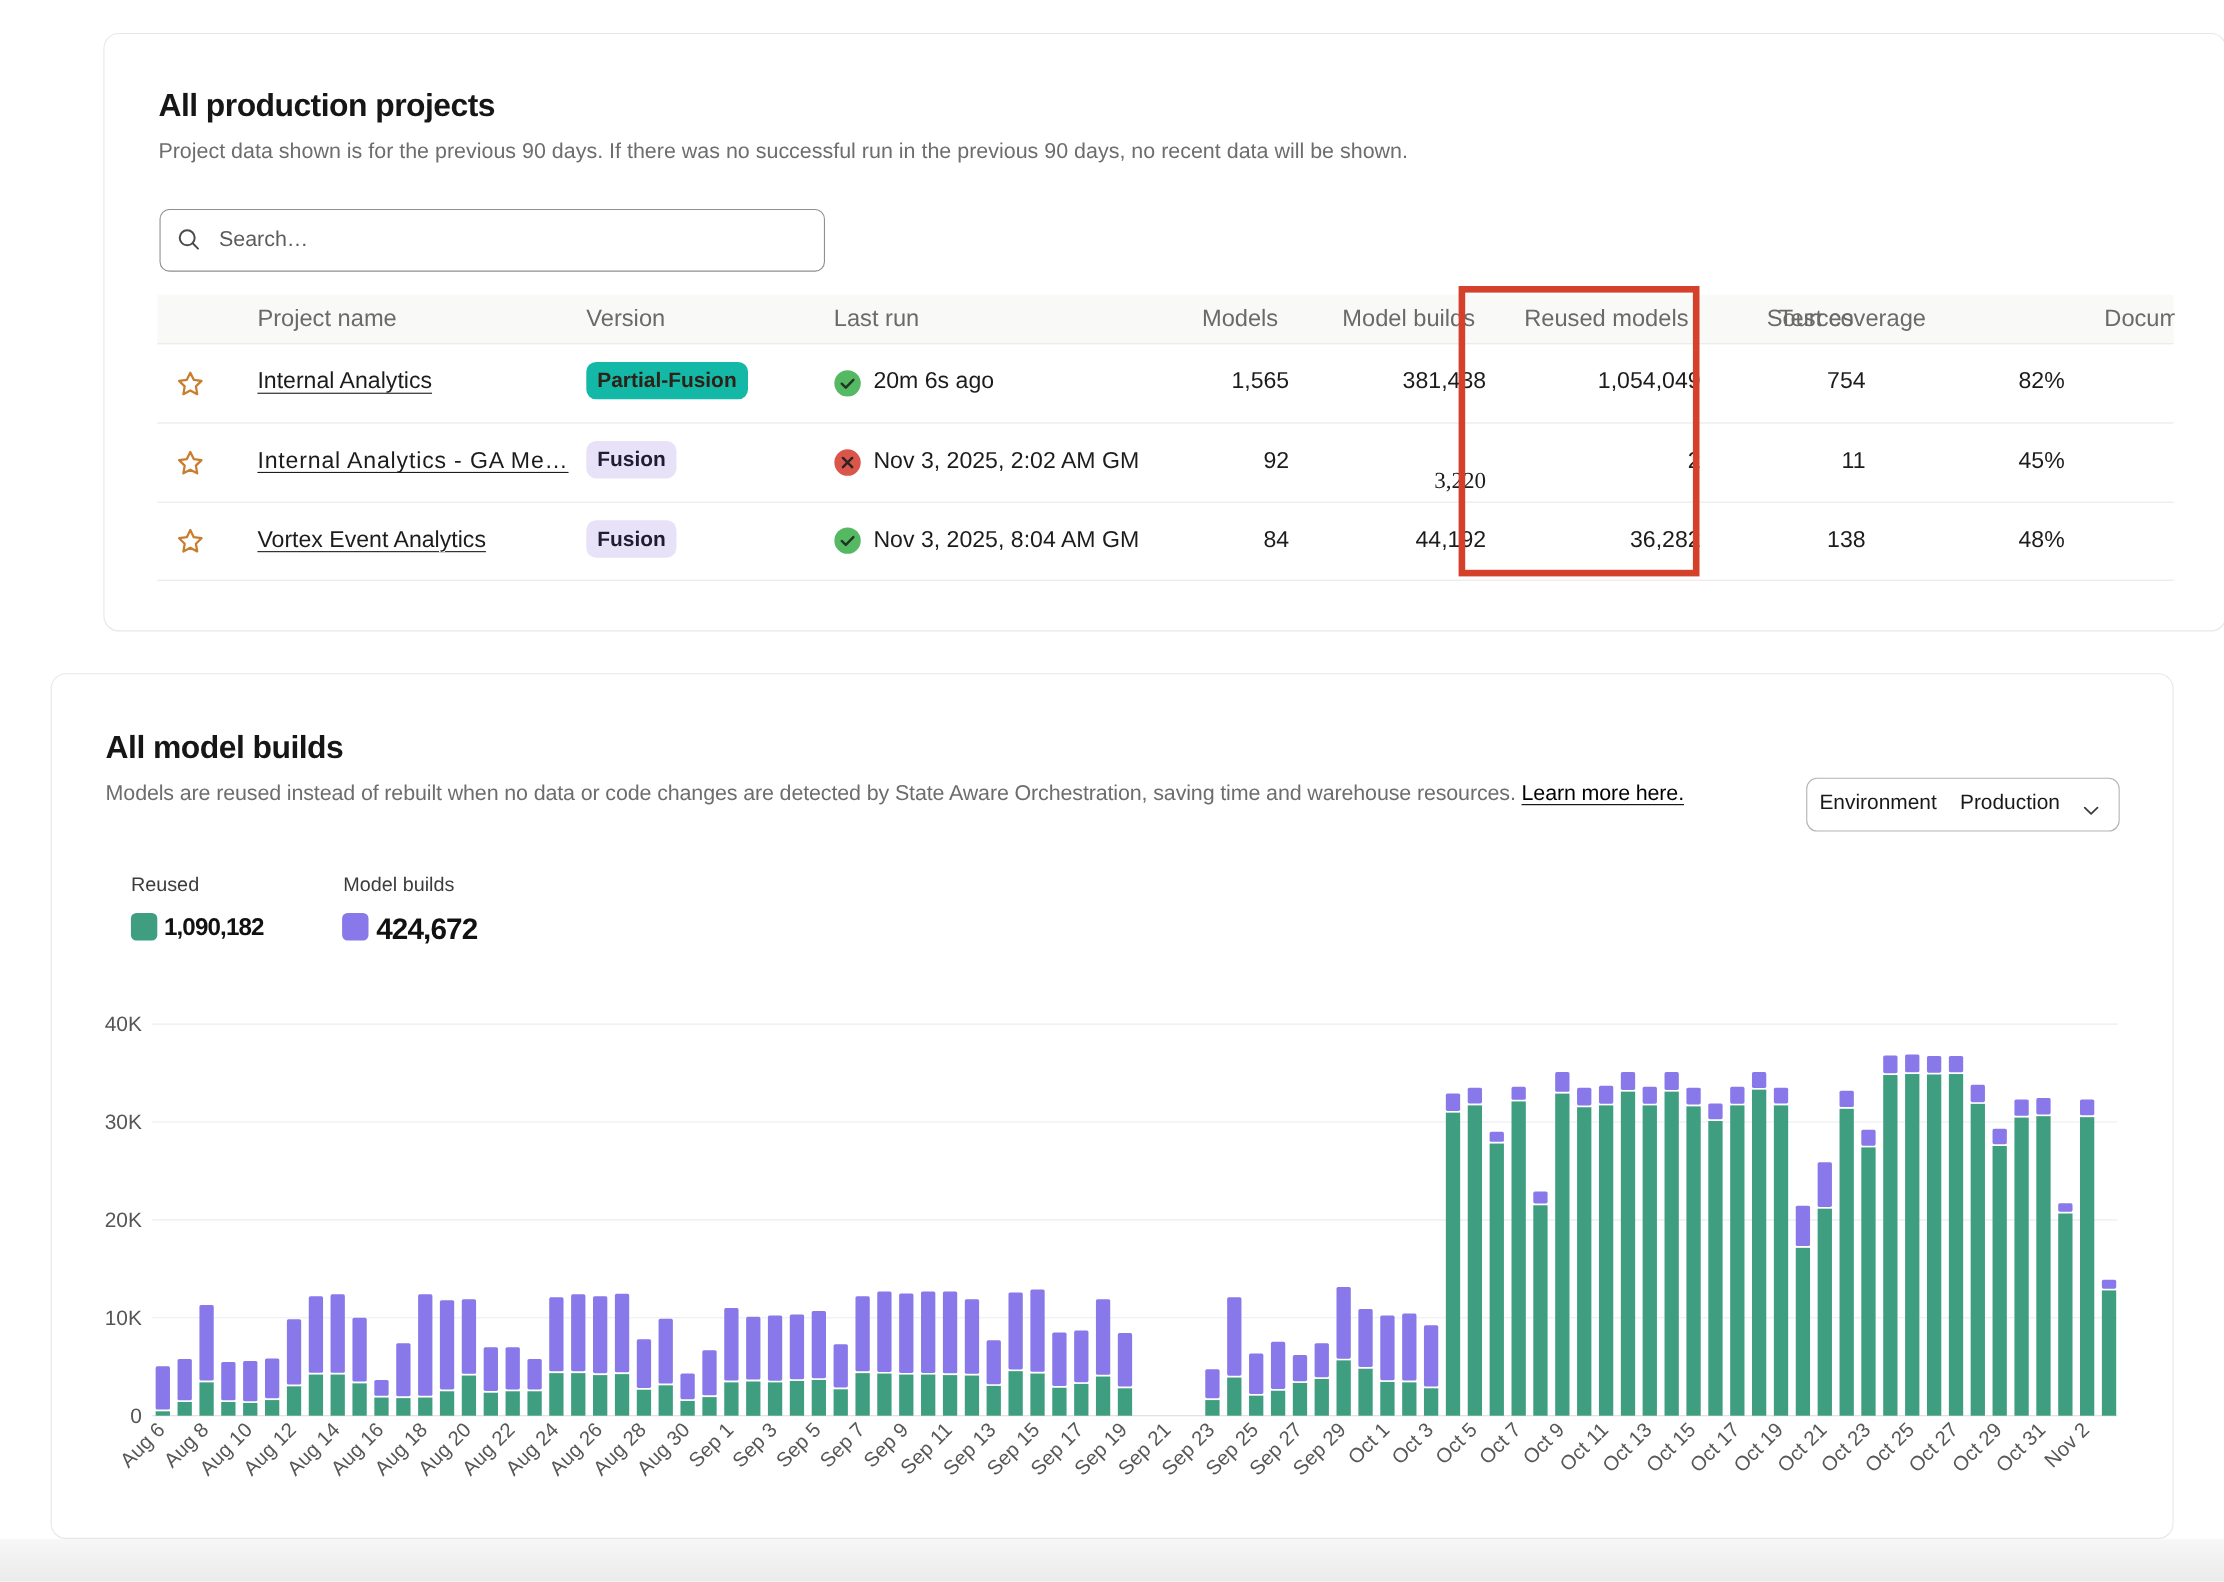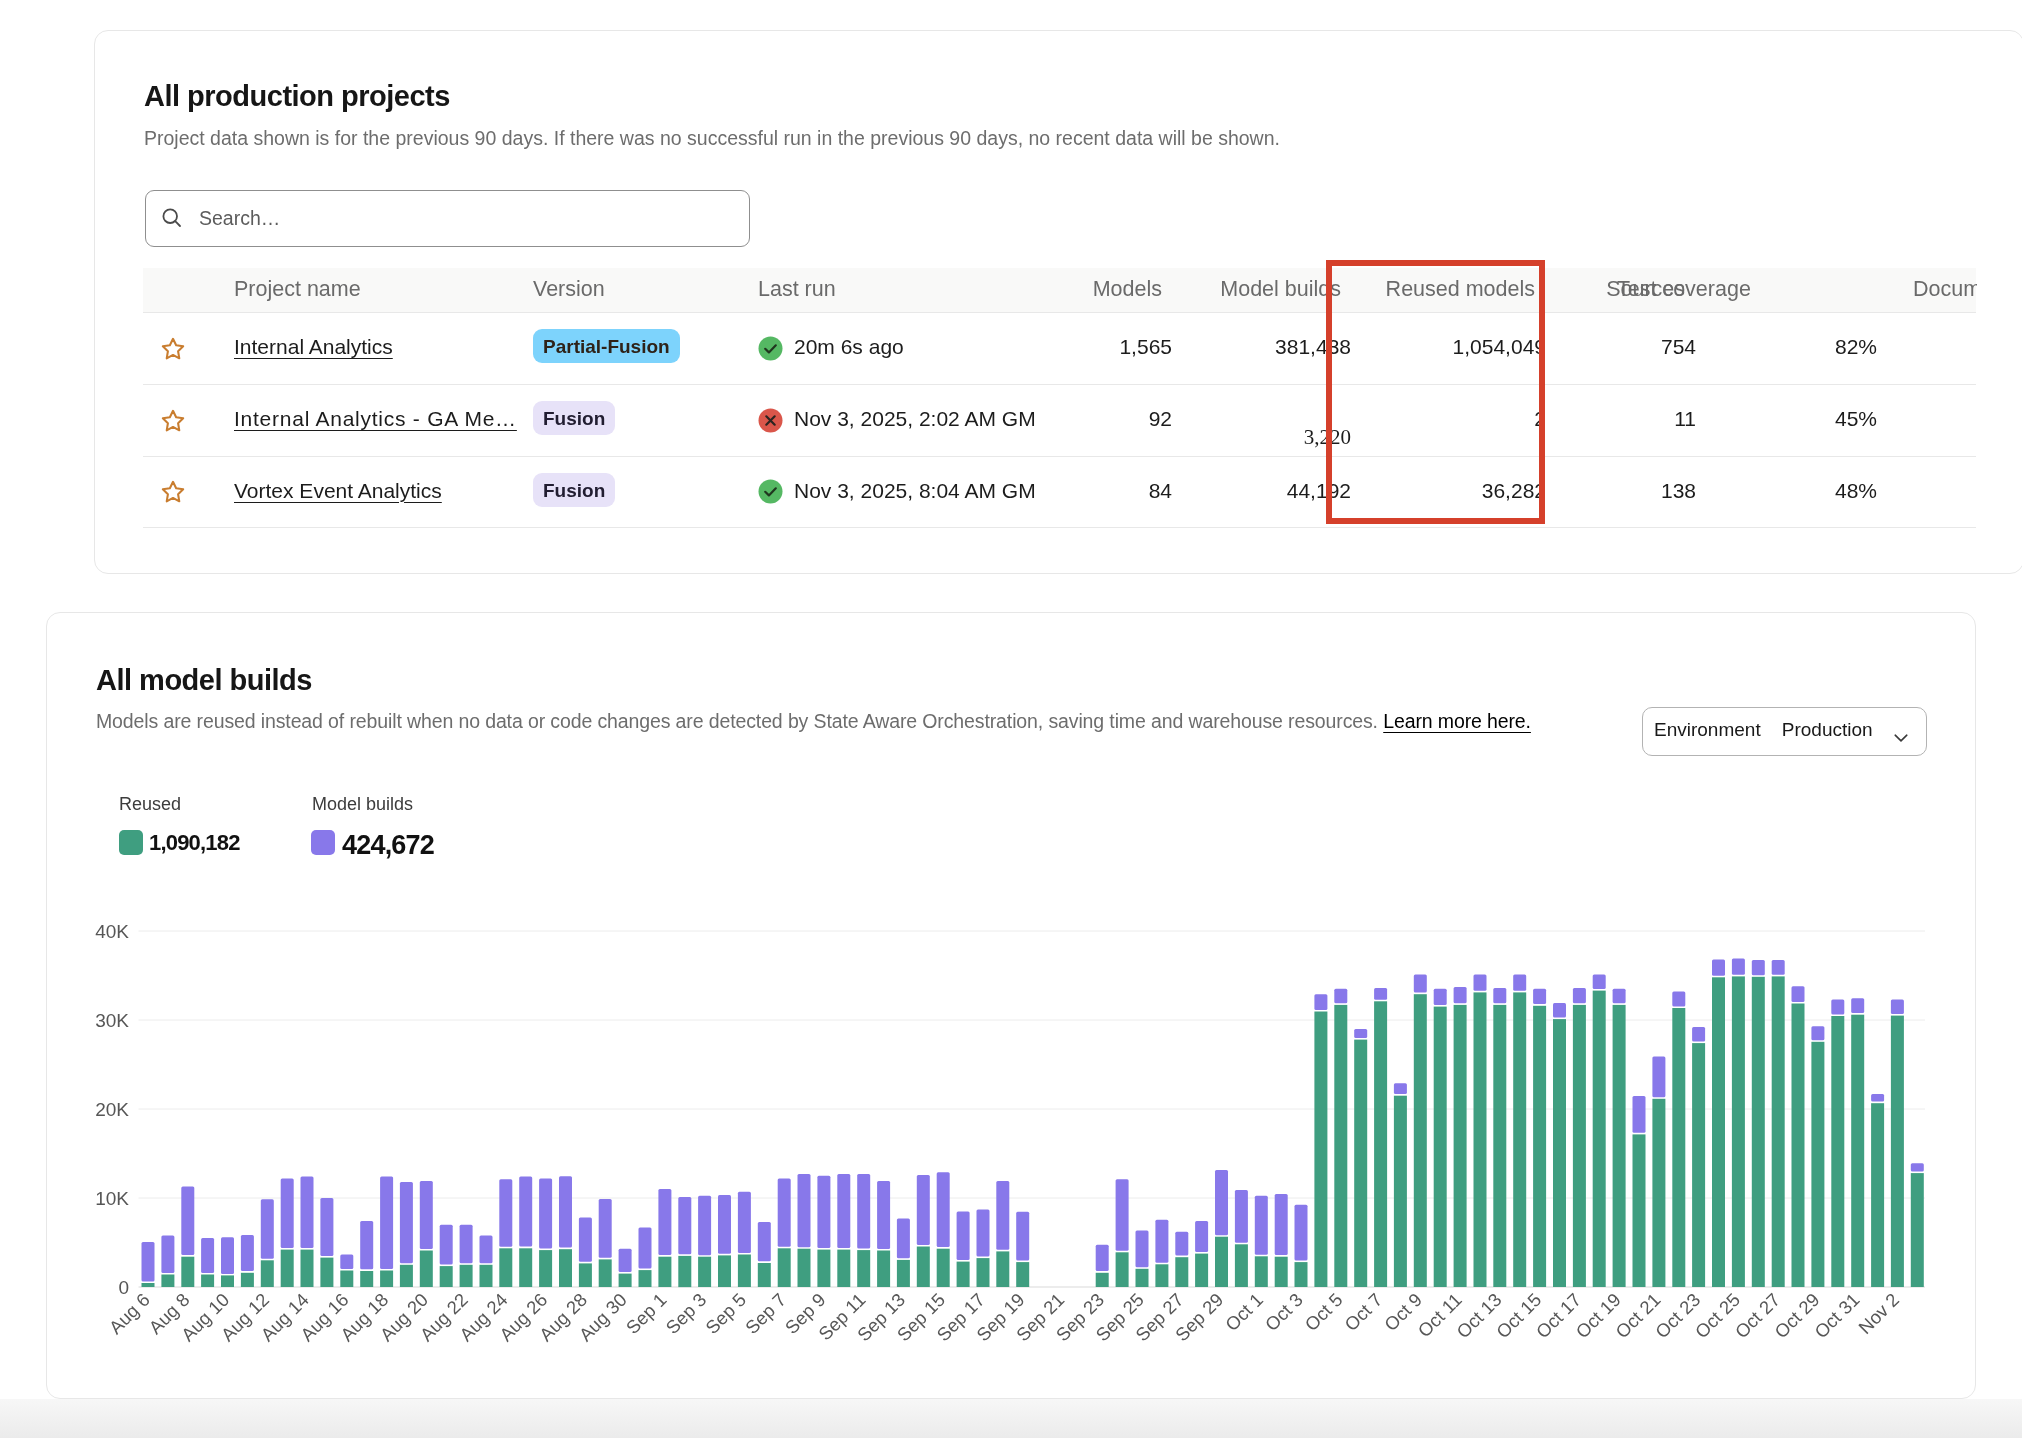--- a/index.html
+++ b/index.html
@@ -2,21 +2,21 @@
 <html><head><meta charset="utf-8"><style>
 * { margin:0; padding:0; box-sizing:border-box; }
 body { background:#fff; font-family:"Liberation Sans", sans-serif; }
 .page { position:relative; width:2022px; height:1438px; overflow:hidden; background:#fff; }
 .card { position:absolute; left:46px; width:1930px; background:#fff; border:1px solid #e7e7e7; border-radius:14px; }
 .h1 { position:absolute; left:49px; font-size:29px; font-weight:700; color:#161616; letter-spacing:-0.5px; }
 .sub { position:absolute; left:49px; font-size:19.5px; color:#6d6d6d; }
 .th { position:absolute; font-size:21.5px; color:#6a6a6a; }
 .pname { position:absolute; left:139px; font-size:21px; color:#1c1c1c; text-decoration:underline; text-underline-offset:4px; text-decoration-thickness:1px; white-space:nowrap; }
 .badge { position:absolute; left:438px; height:34px; line-height:35px; padding:0 10px; border-radius:9px; font-size:19px; font-weight:700; white-space:nowrap; }
-.borange { background:#7dd3fc; color:#2e2218; }
+.borange { background:#14b8a6; color:#2e2218; }
 .bpurple { background:#e7e2f8; color:#211d31; }
 .runtext { position:absolute; left:699px; width:247px; font-size:21px; color:#1c1c1c; white-space:nowrap; overflow:hidden; }
 .num { position:absolute; font-size:21px; color:#1c1c1c; text-align:right; }
 .divline { position:absolute; left:48px; width:1833px; height:1px; background:#e8e8e8; }
 </style></head><body>
 <div class="page">
 <div style="position:absolute;left:0;top:1399px;width:2022px;height:39px;background:linear-gradient(#f7f7f7,#ebebeb);"></div>
 
 <div class="card" style="top:30px;height:544px;margin-left:48px;">
   <div class="h1" style="top:49px;">All production projects</div>

